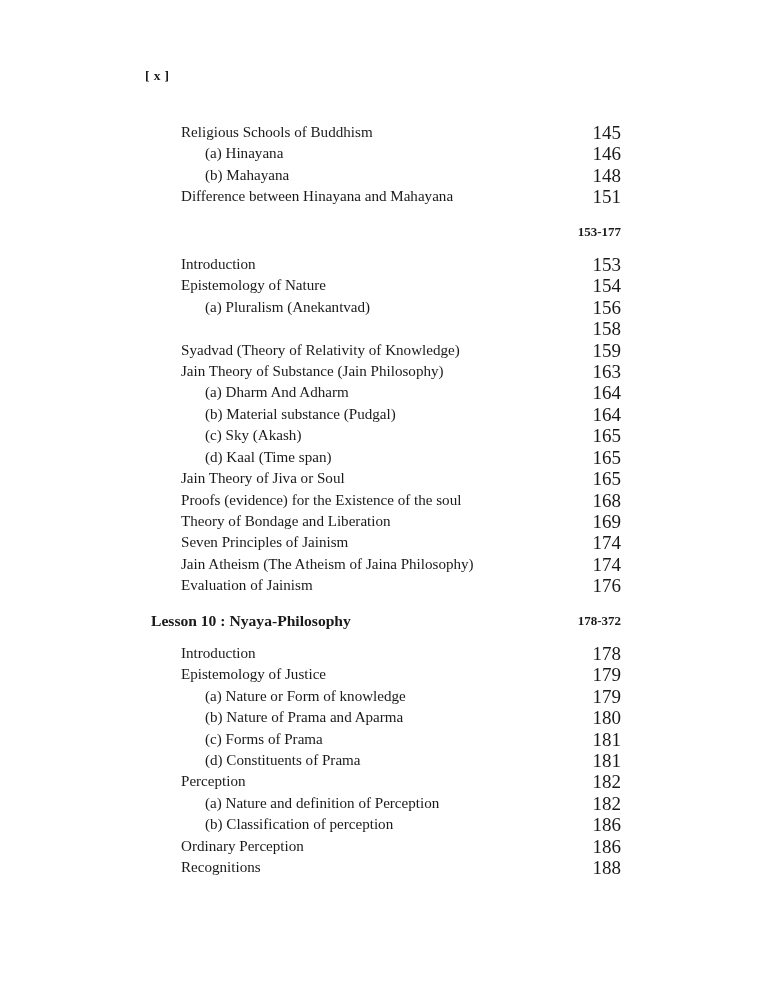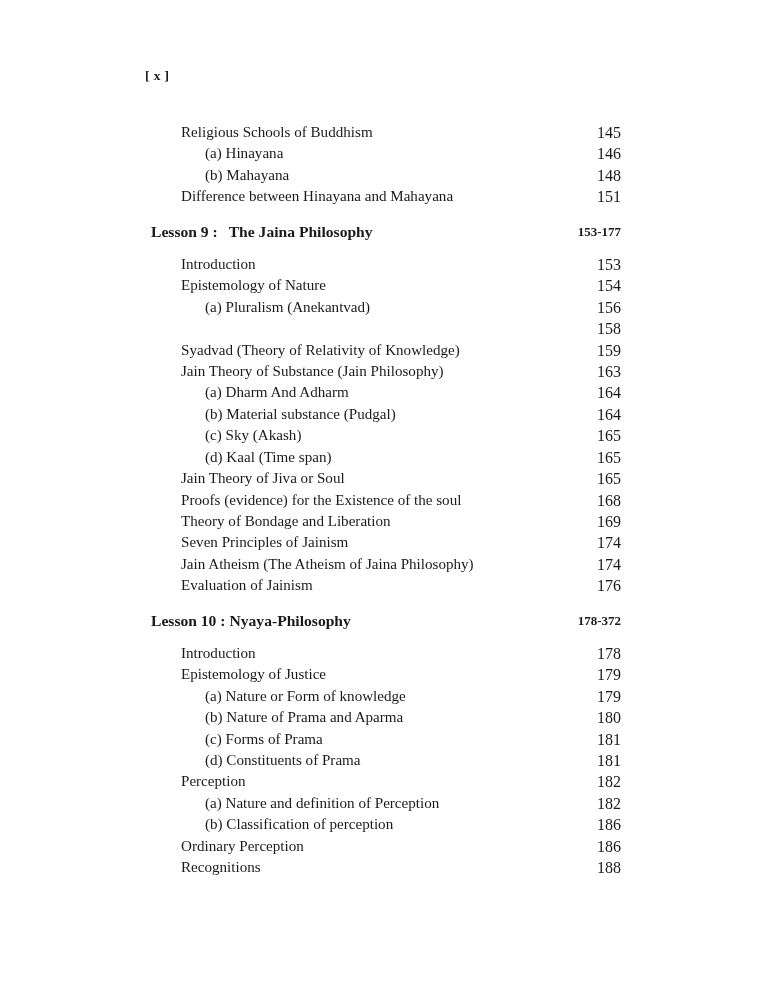--- a/index.html
+++ b/index.html
@@ -52,21 +52,21 @@
 
   .row .title {
     flex: 0 0 auto;
   }
   .row .filler {
     flex: 1 1 auto;
   }
   .row .pg {
     flex: 0 0 auto;
     text-align: right;
-    font-size: 16px;
+    font-size: 19px;
   }
 
   
   .lvl-head .title { padding-left: 0px; }
   .lvl-1 .title    { padding-left: 30px; }
   .lvl-2 .title    { padding-left: 54px; }
 
   
   .row.lesson {
     font-weight: bold;
@@ -102,21 +102,20 @@
         <span class="title">(b) Mahayana</span>
         <span class="filler"></span>
         <span class="pg">148</span>
       </div>
       <div class="row lvl-1">
         <span class="title">Difference between Hinayana and Mahayana</span>
         <span class="filler"></span>
         <span class="pg">151</span>
       </div>
       <div class="row lesson lvl-head">
-        <span class="title"><span class="lesson-label">Lesson 9 :</span><span class="lesson-gap-wide"></span><span>The Jaina Philosophy</span></span>
         <span class="filler"></span>
         <span class="pg">153-177</span>
       </div>
       <div class="row lvl-1">
         <span class="title">Introduction</span>
         <span class="filler"></span>
         <span class="pg">153</span>
       </div>
       <div class="row lvl-1">
         <span class="title">Epistemology of Nature</span>

